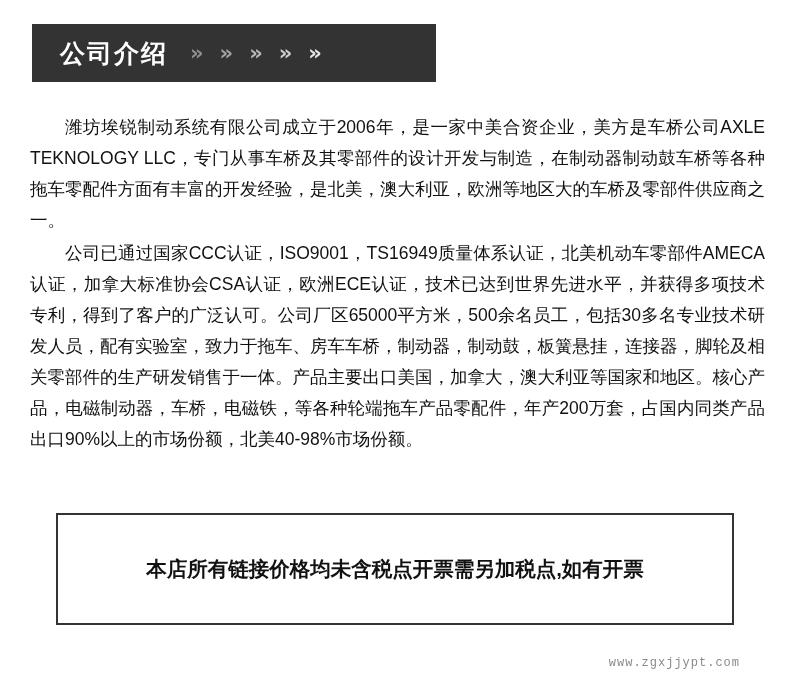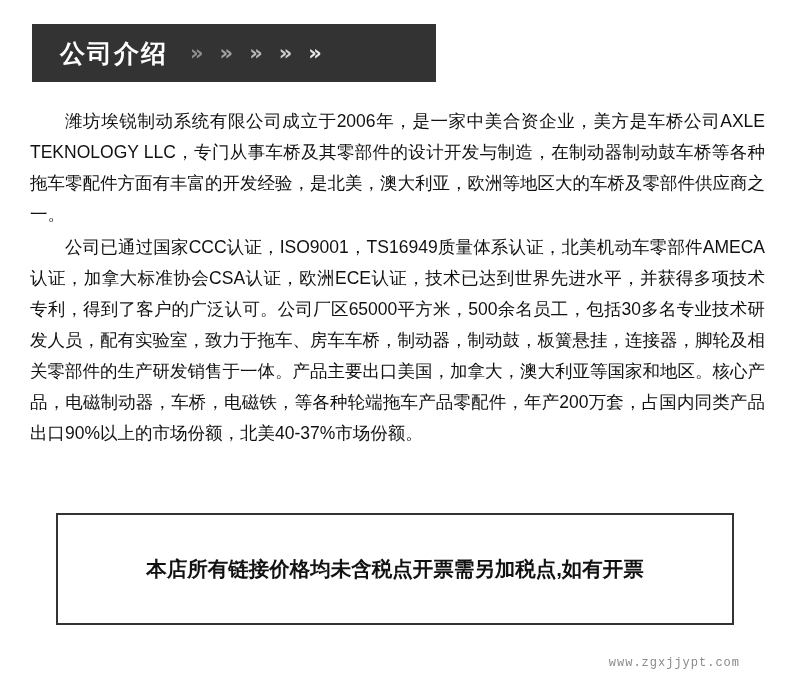--- a/index.html
+++ b/index.html
@@ -59,21 +59,21 @@
   .chev.c1 { color: #8e8e8e; }
   .chev.c2 { color: #a3a3a3; }
   .chev.c3 { color: #b8b8b8; }
   .chev.c4 { color: #cfcfcf; }
   .chev.c5 { color: #e8e8e8; margin-right: 0; }
 
   
   .body-copy {
     position: absolute;
     left: 30px;
-    top: 106px;
+    top: 112px;
     width: 735px;
   }
   .para {
     font-size: 17.5px;
     line-height: 31px;
     text-align: justify;
     text-justify: inter-ideograph;
     text-indent: 2em;
     margin: 0 0 2px 0;
     color: #111111;
@@ -125,21 +125,21 @@
       <span class="chev c1">»</span>
       <span class="chev c2">»</span>
       <span class="chev c3">»</span>
       <span class="chev c4">»</span>
       <span class="chev c5">»</span>
     </span>
   </div>
 
   <div class="body-copy">
     <p class="para">潍坊埃锐制动系统有限公司成立于2006年，是一家中美合资企业，美方是车桥公司AXLE TEKNOLOGY LLC，专门从事车桥及其零部件的设计开发与制造，在制动器制动鼓车桥等各种拖车零配件方面有丰富的开发经验，是北美，澳大利亚，欧洲等地区大的车桥及零部件供应商之一。</p>
-    <p class="para">公司已通过国家CCC认证，ISO9001，TS16949质量体系认证，北美机动车零部件AMECA认证，加拿大标准协会CSA认证，欧洲ECE认证，技术已达到世界先进水平，并获得多项技术专利，得到了客户的广泛认可。公司厂区65000平方米，500余名员工，包括30多名专业技术研发人员，配有实验室，致力于拖车、房车车桥，制动器，制动鼓，板簧悬挂，连接器，脚轮及相关零部件的生产研发销售于一体。产品主要出口美国，加拿大，澳大利亚等国家和地区。核心产品，电磁制动器，车桥，电磁铁，等各种轮端拖车产品零配件，年产200万套，占国内同类产品出口90%以上的市场份额，北美40-37%市场份额。</p>
+    <p class="para">公司已通过国家CCC认证，ISO9001，TS16949质量体系认证，北美机动车零部件AMECA认证，加拿大标准协会CSA认证，欧洲ECE认证，技术已达到世界先进水平，并获得多项技术专利，得到了客户的广泛认可。公司厂区65000平方米，500余名员工，包括30多名专业技术研发人员，配有实验室，致力于拖车、房车车桥，制动器，制动鼓，板簧悬挂，连接器，脚轮及相关零部件的生产研发销售于一体。产品主要出口美国，加拿大，澳大利亚等国家和地区。核心产品，电磁制动器，车桥，电磁铁，等各种轮端拖车产品零配件，年产200万套，占国内同类产品出口90%以上的市场份额，北美40-98%市场份额。</p>
   </div>
 
   <div class="notice-box">
     <div class="notice-line">本店所有链接价格均未含税点开票需另加税点,如有开票</div>
   </div>
 
   <div class="watermark">www.zgxjjypt.com</div>
 
 </div>
 

